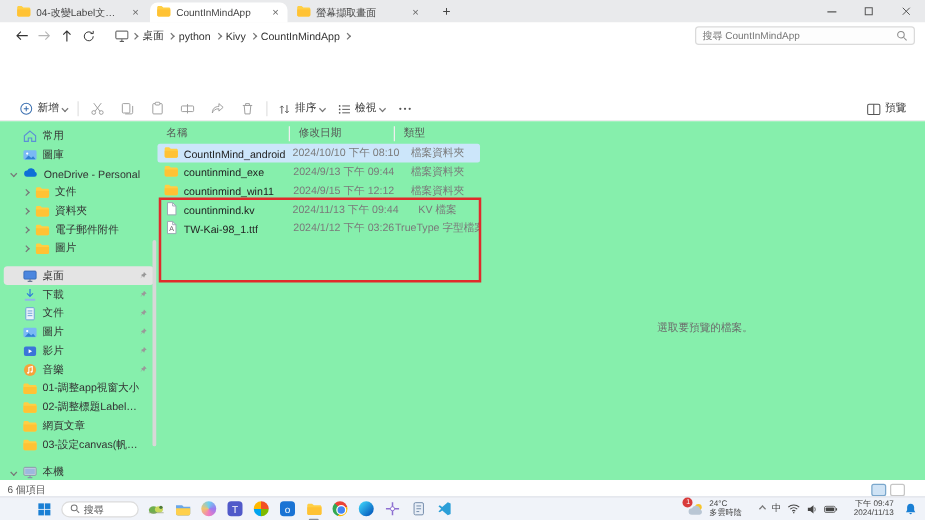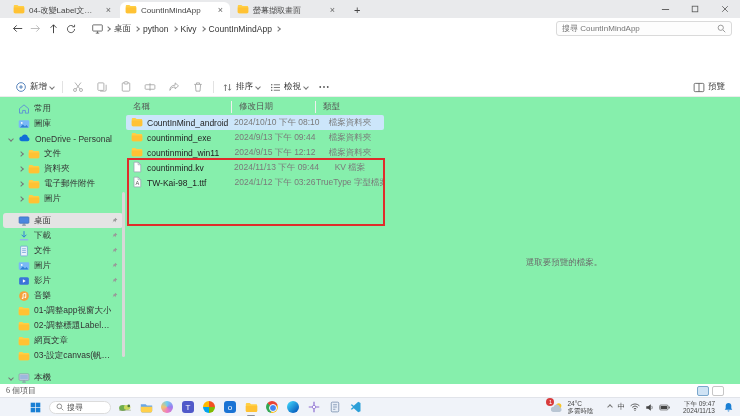--- a/index.html
+++ b/index.html
@@ -68,21 +68,21 @@
   .fl-row { display:flex; height:15px; align-items:center; font-size:8.5px; margin-right:4px; border-radius:2px; }
   .fl-row.selected { background:#cce6fa; }
   .fl-row .c-name { width:106px; display:flex; align-items:center; gap:4px; padding-left:5px; color:#222; white-space:nowrap; overflow:hidden; }
   .fl-row .c-date { width:84px; color:#7a7a7a; padding-left:2px; white-space:nowrap; }
   .fl-row .c-type { flex:1; color:#7a7a7a; white-space:nowrap; overflow:hidden; }
   .annotation { position:absolute; left:1px; top:61px; width:258px; height:68px; border:2px solid #e02b2b; pointer-events:none; }
 
   .preview { flex:1; display:flex; justify-content:center; align-items:flex-start; padding-top:160px; font-size:8.5px; color:#6b6b6b; }
 
   
-  .statusbar { height:13px; display:flex; align-items:center; padding:0 6px; font-size:8px; color:#555; flex-shrink:0;font-family:Liberation Serif, serif; }
+  .statusbar { height:13px; display:flex; align-items:flex-end; padding:0 6px; font-size:8px; color:#555; flex-shrink:0; }
   .sb-toggles { margin-left:auto; display:flex; gap:3px; margin-right:10px; }
   .sb-toggle { width:12px; height:10px; border:1px solid #c6c6c6; border-radius:2px; background:#fff; }
   .sb-toggle.active { background:#cfe3f5; border-color:#7aa7cc; }
 
   
   .taskbar { height:19px; background:#f0f3f9; border-top:1px solid #e1e4ea; display:flex; align-items:center; gap:7px; padding:0 7px 0 28px; flex-shrink:0; }
   .tk-icon { width:14px; height:14px; display:flex; align-items:center; justify-content:center; position:relative; flex-shrink:0; }
   .tk-icon.active::after { content:""; position:absolute; bottom:-3px; left:3px; width:8px; height:2px; border-radius:2px; background:#8a8f98; }
   .tk-search { width:62px; height:13px; border:1px solid #dcdcdc; border-radius:7px; background:#fff; display:flex; align-items:center; gap:3px; padding:0 6px; font-size:8px; color:#555; }
   .tk-weather { margin-left:auto; display:flex; align-items:center; gap:3px; }

